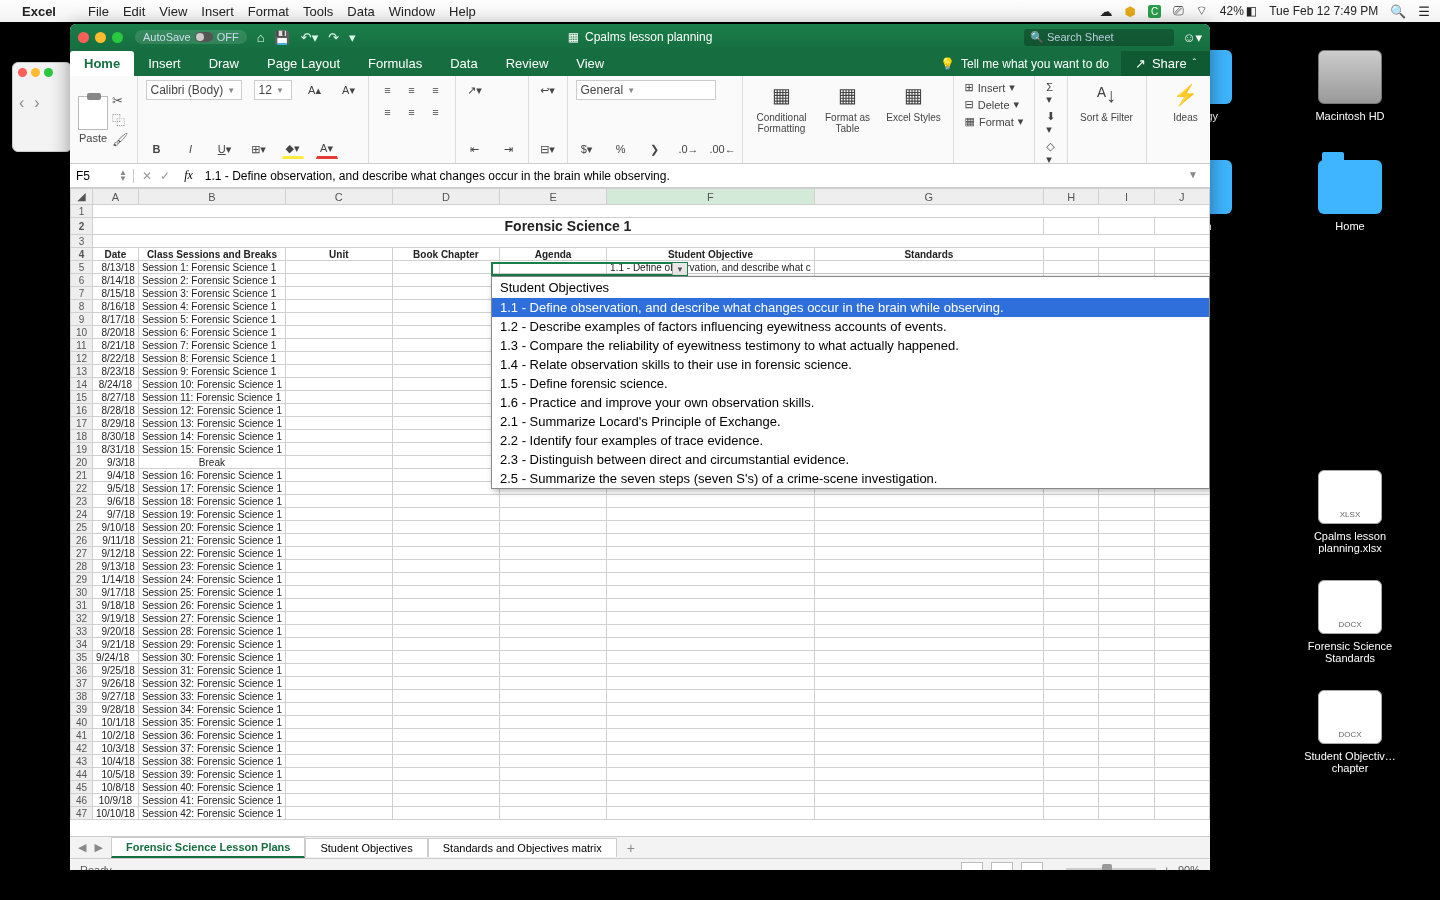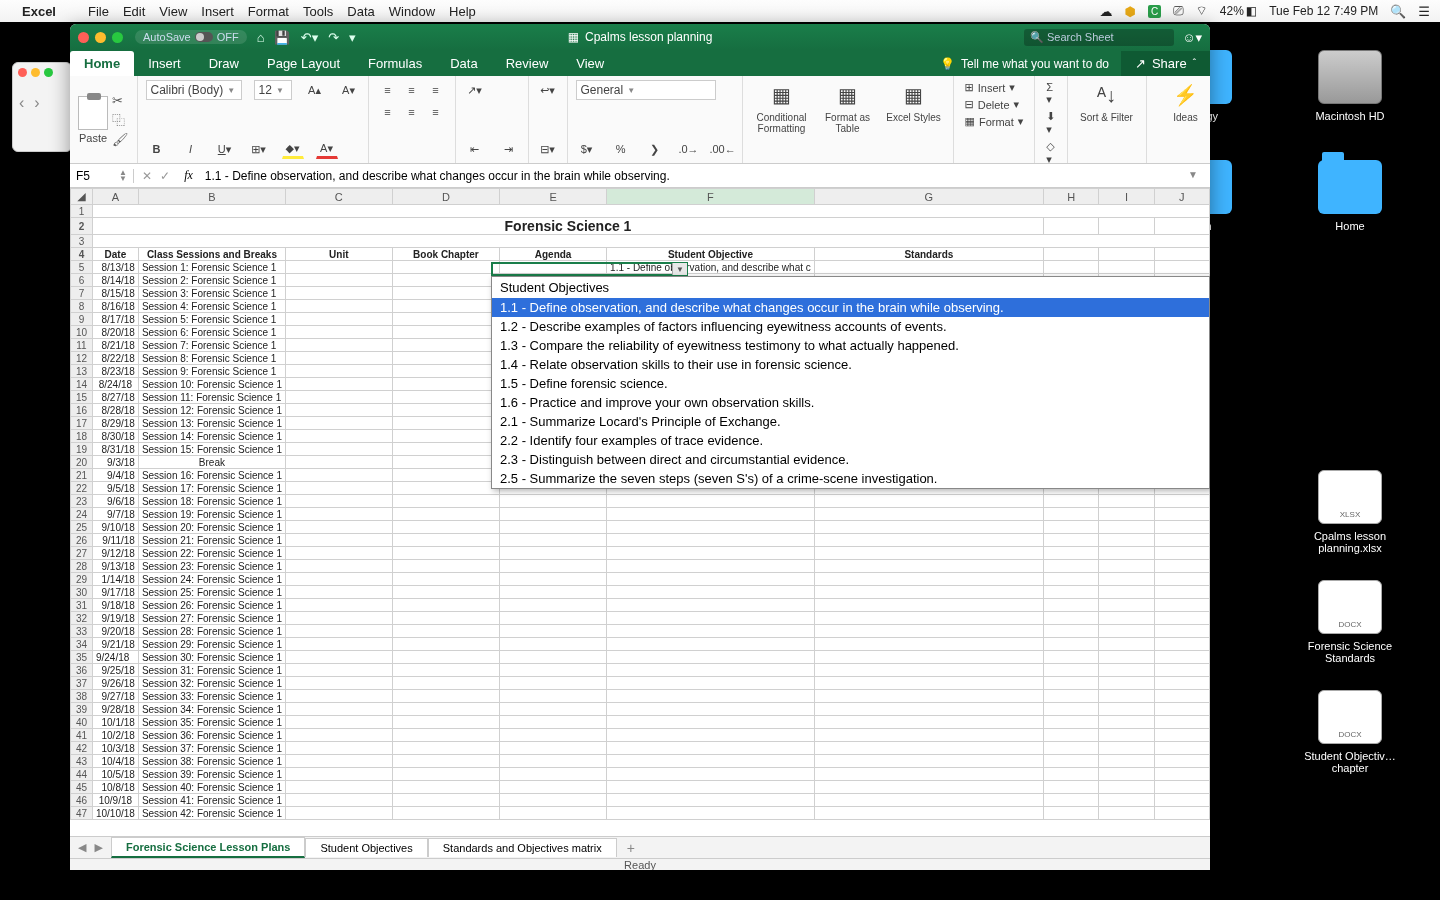--- a/index.html
+++ b/index.html
@@ -84,21 +84,21 @@
 .dropdown .dh{padding:3px 8px;font-weight:normal;}
 .dropdown .di{padding:2px 8px;white-space:nowrap;}
 .dropdown .di.hl{background:#2e6fdb;color:#fff;}
 
 .sheet-tabs{height:22px;border-top:1px solid #ccc;background:#f3f3f3;display:flex;align-items:center;font-size:11px;}
 .sheet-tabs .nav{padding:0 8px;color:#888;display:flex;gap:8px;}
 .sheet-tabs .st{padding:3px 14px;border:1px solid #ccc;border-bottom:none;background:#fff;margin-top:-1px;}
 .sheet-tabs .st.active{color:#166e40;font-weight:600;border-bottom:2px solid #166e40;}
 .sheet-tabs .add{padding:0 10px;color:#888;font-size:14px;}
 
-.statusbar{height:22px;background:#f3f3f3;border-top:1px solid #ccc;display:flex;align-items:center;font-size:11px;padding:0 10px;color:#555;flex-direction:column;}
+.statusbar{height:22px;background:#f3f3f3;border-top:1px solid #ccc;display:flex;align-items:center;font-size:11px;padding:0 10px;color:#555;}
 .statusbar .right{margin-left:auto;display:flex;align-items:center;gap:8px;}
 .statusbar .vbtn{width:22px;height:16px;border:1px solid #bbb;background:#fff;}
 .statusbar .slider{width:90px;height:3px;background:#ccc;position:relative;}
 .statusbar .slider:after{content:"";position:absolute;left:40%;top:-4px;width:10px;height:10px;background:#999;border-radius:2px;}
 </style>
 </head>
 <body>
 
 <div class="menubar">
   <span class="apple"></span>

